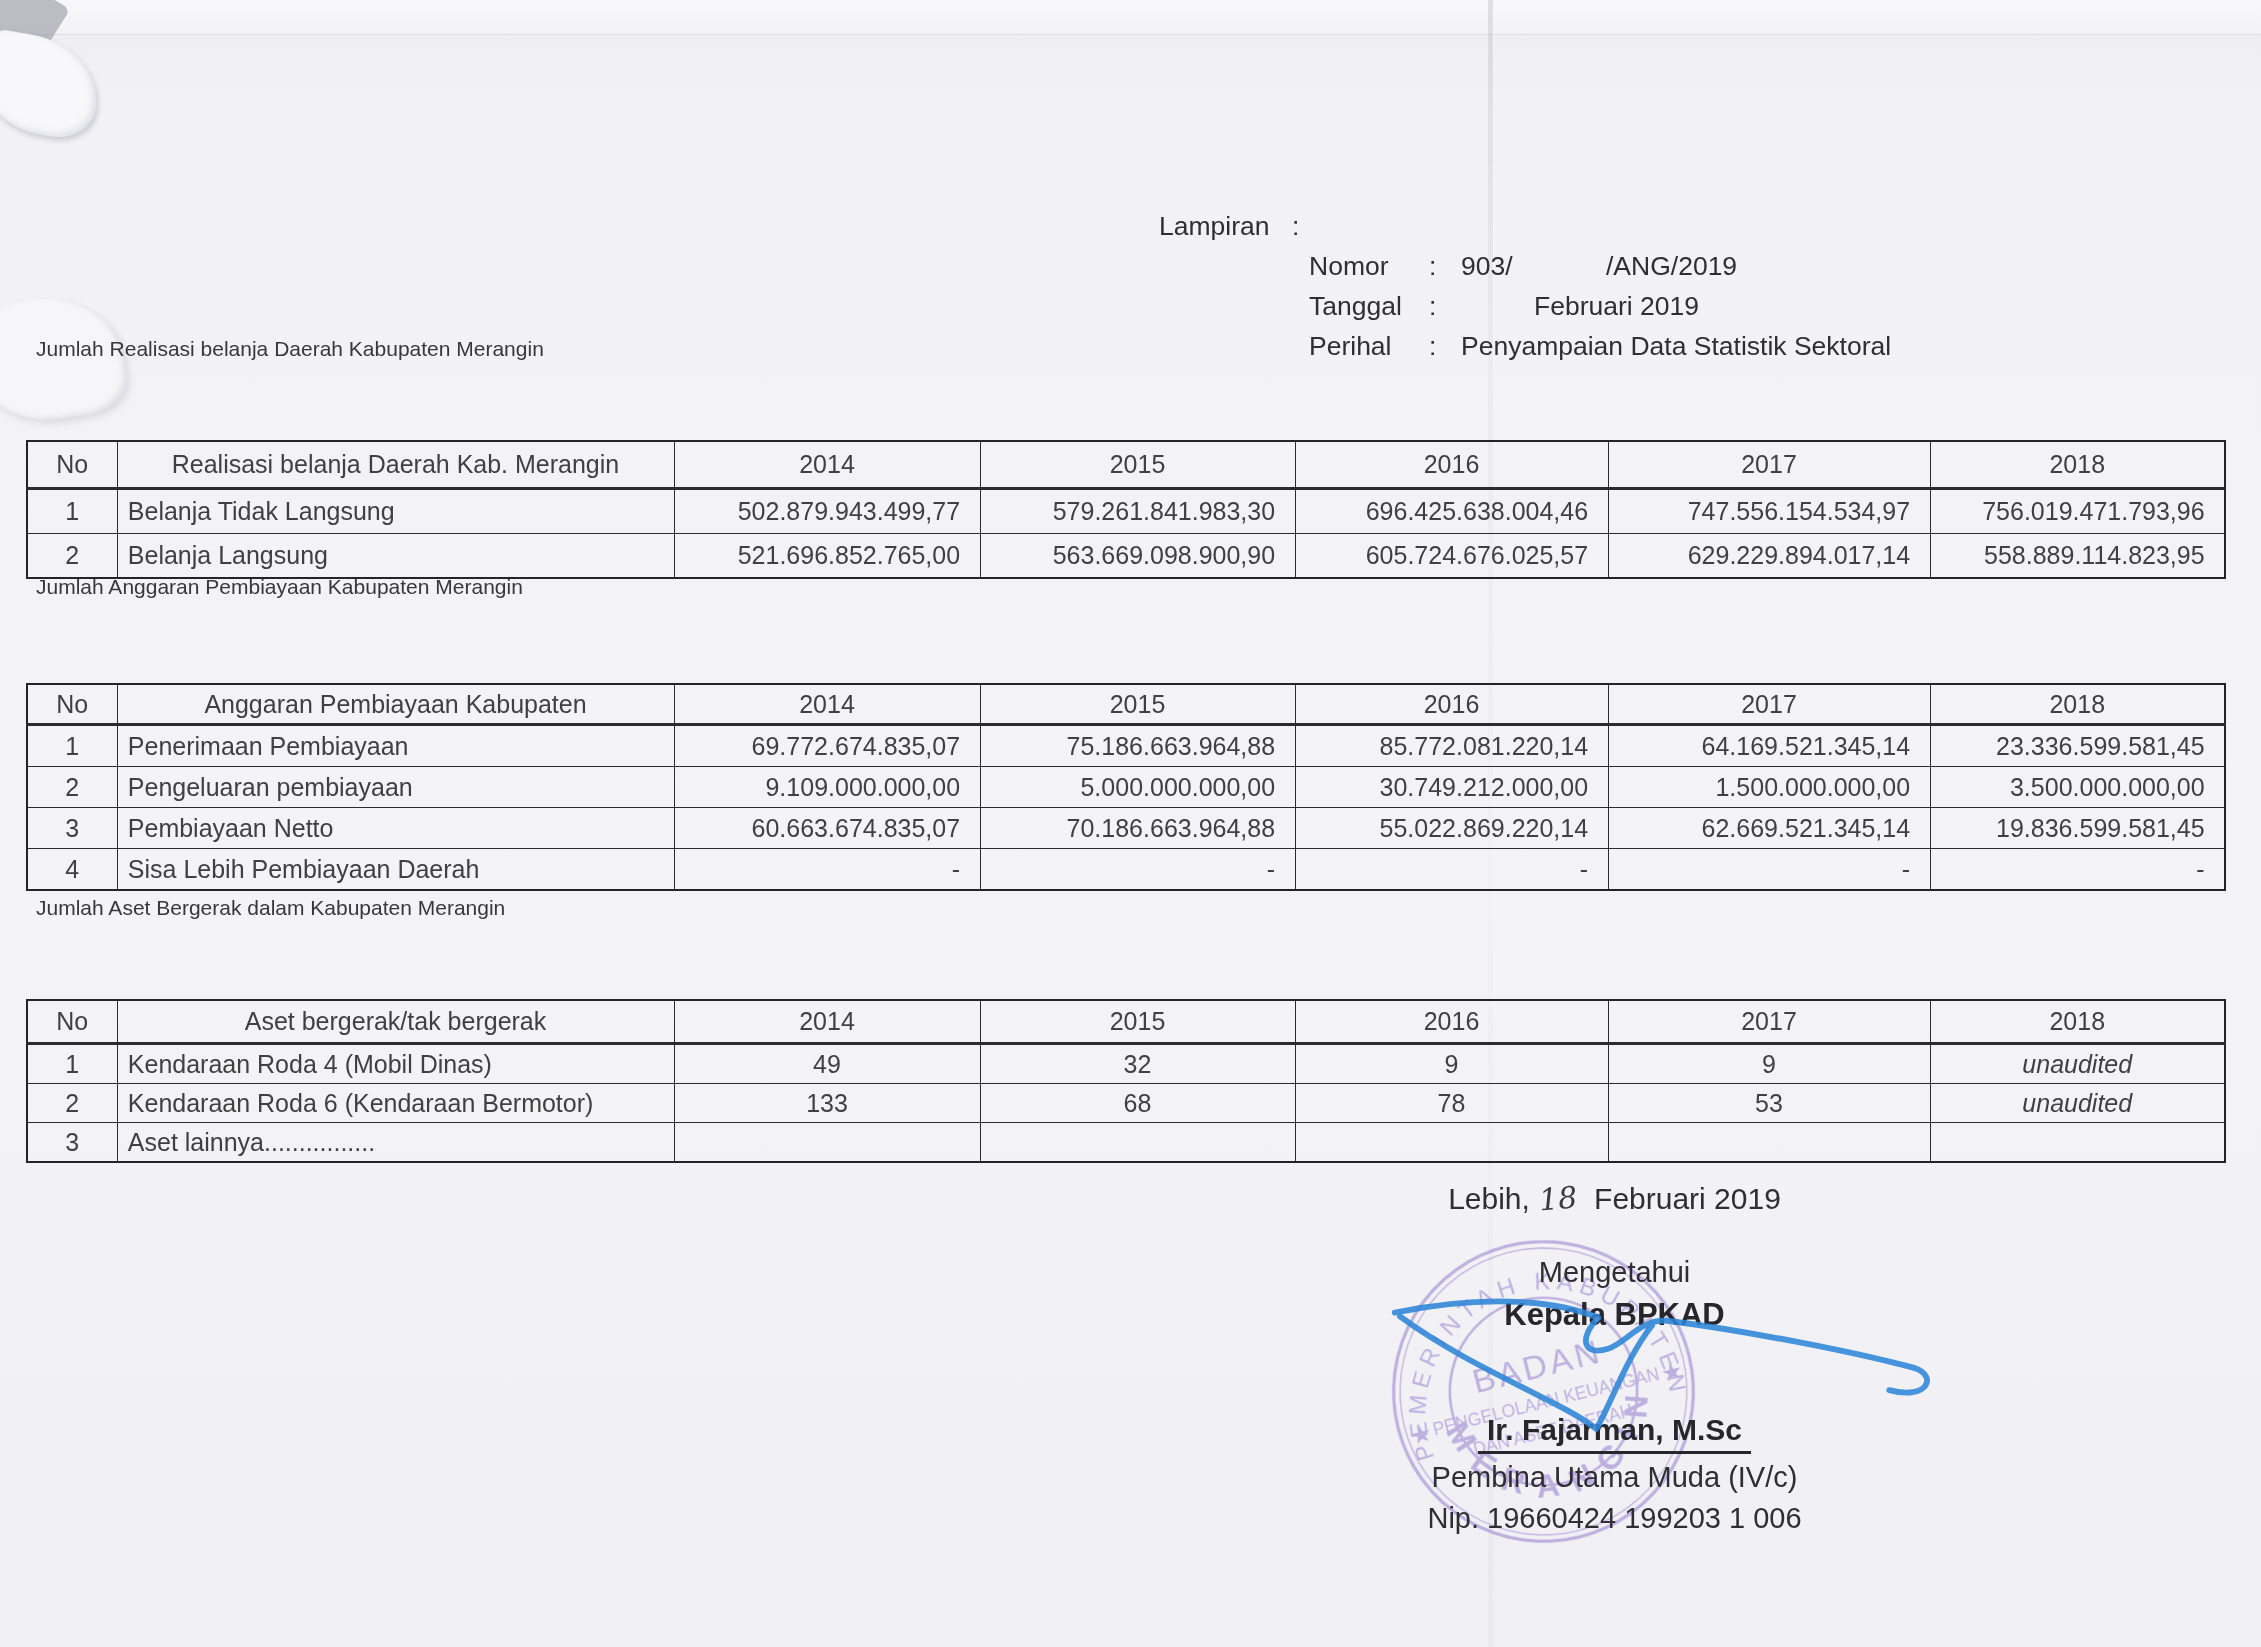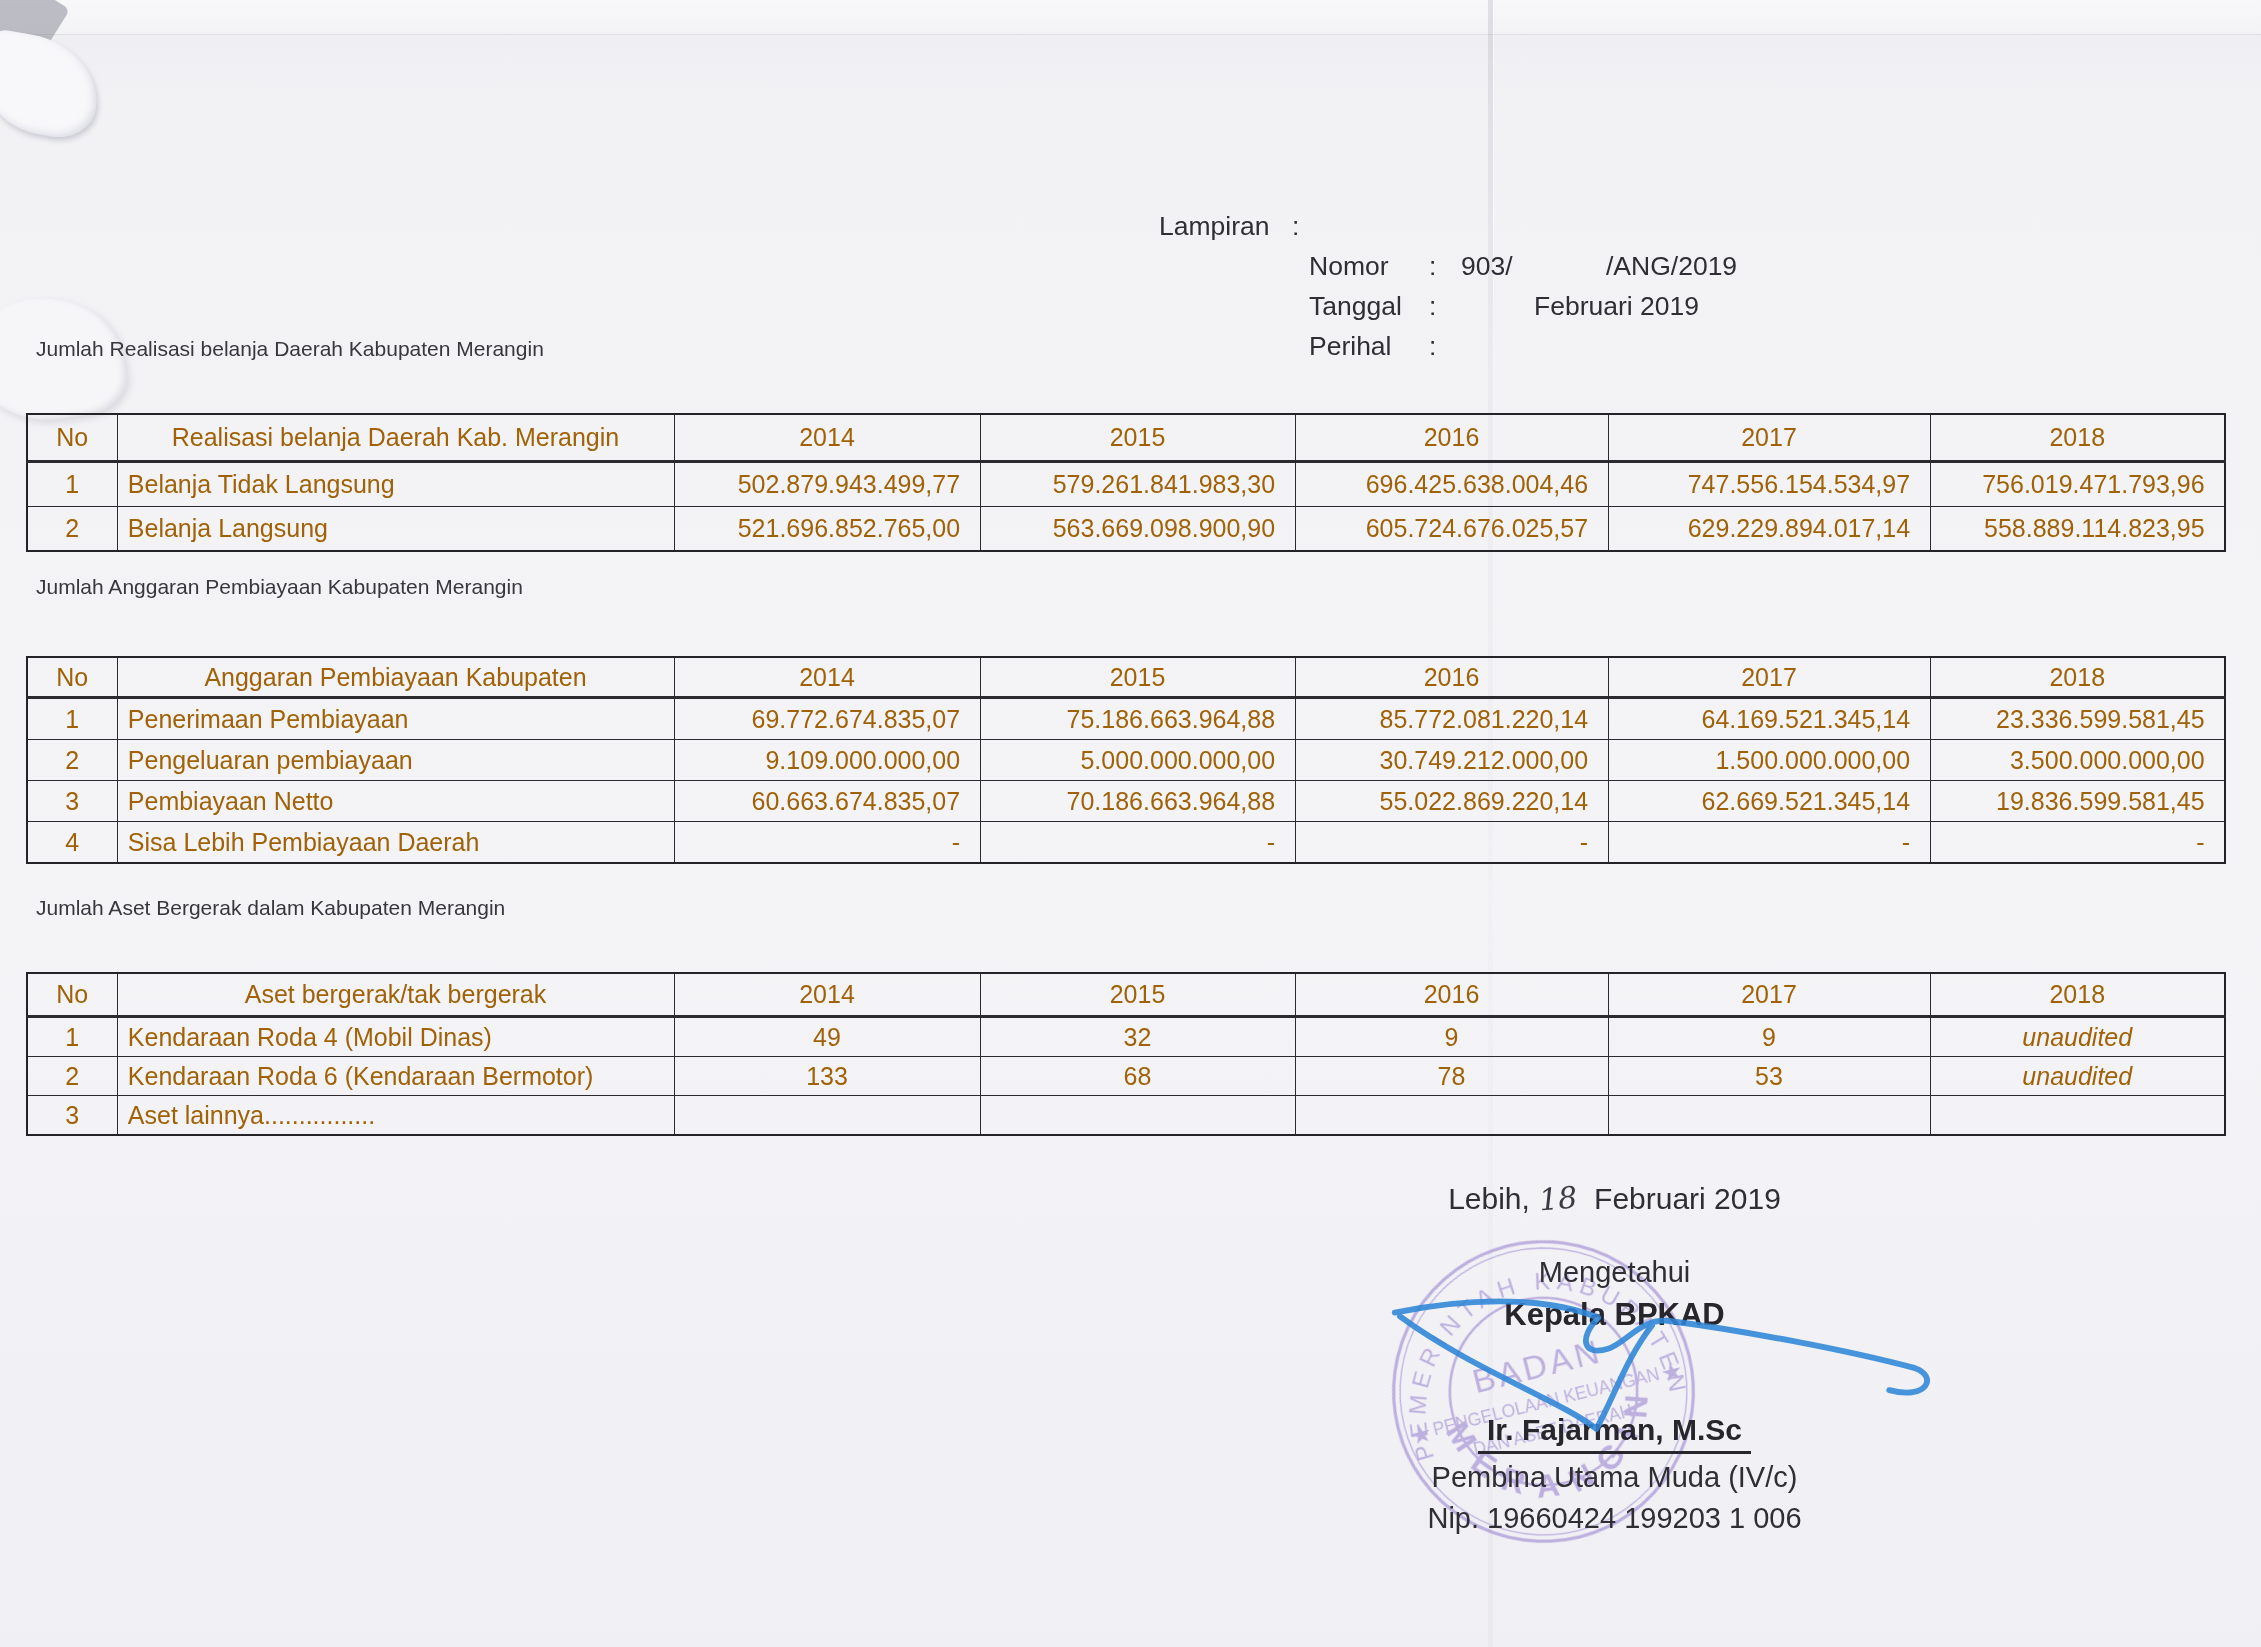--- a/index.html
+++ b/index.html
@@ -30,21 +30,21 @@
   
   .letterhead{left:1159px;top:206px;width:969px;font-size:26.5px;line-height:40px;color:#2e2e34;}
   .lh-line{position:relative;height:40px;}
   .lh-line span{position:absolute;white-space:nowrap;}
 
   
   .sec-title{left:36px;font-size:21px;color:#37373d;white-space:nowrap;text-align:right;}
 
   
   table.doc{position:absolute;left:26px;width:2197px;border-collapse:collapse;table-layout:fixed;
-    font-size:25px;color:#a16207;background:transparent;}
+    font-size:25px;color:#404040;background:transparent;margin-top:27px;}
   table.doc th,table.doc td{border:1.9px solid #2a2a2f;overflow:hidden;white-space:nowrap;vertical-align:middle;}
   table.doc{border:2.6px solid #232328;}
   table.doc th{font-weight:400;text-align:center;border-bottom-width:3.2px;}
   td.c-no{text-align:center;}
   td.c-label{text-align:left;padding-left:10.3px;}
   td.c-num{text-align:right;padding-right:19.4px;}
   td.c-mid{text-align:center;}
   .italic{font-style:italic;}
   .t1 th{height:43px;} .t1 td{height:41px;}
   .t2 th{height:36px;} .t2 td{height:38px;}
@@ -88,20 +88,21 @@
     <span style="left:447px">/ANG/2019</span>
   </div>
   <div class="lh-line">
     <span style="left:150px">Tanggal</span>
     <span style="left:270px">:</span>
     <span style="left:375px">Februari 2019</span>
   </div>
   <div class="lh-line">
     <span style="left:150px">Perihal</span>
     <span style="left:270px">:</span>
+    <span style="left:302px">Penyampaian Data Statistik Sektoral</span>
   </div>
 </div>
 
 <div class="abs sec-title" style="top:337px">Jumlah Realisasi belanja Daerah Kabupaten Merangin</div>
 <table class="doc t1 abs" style="top:413px">
   <colgroup>
       <col class="w-no">
       <col class="w-label">
       <col class="y1">
       <col class="y2">

